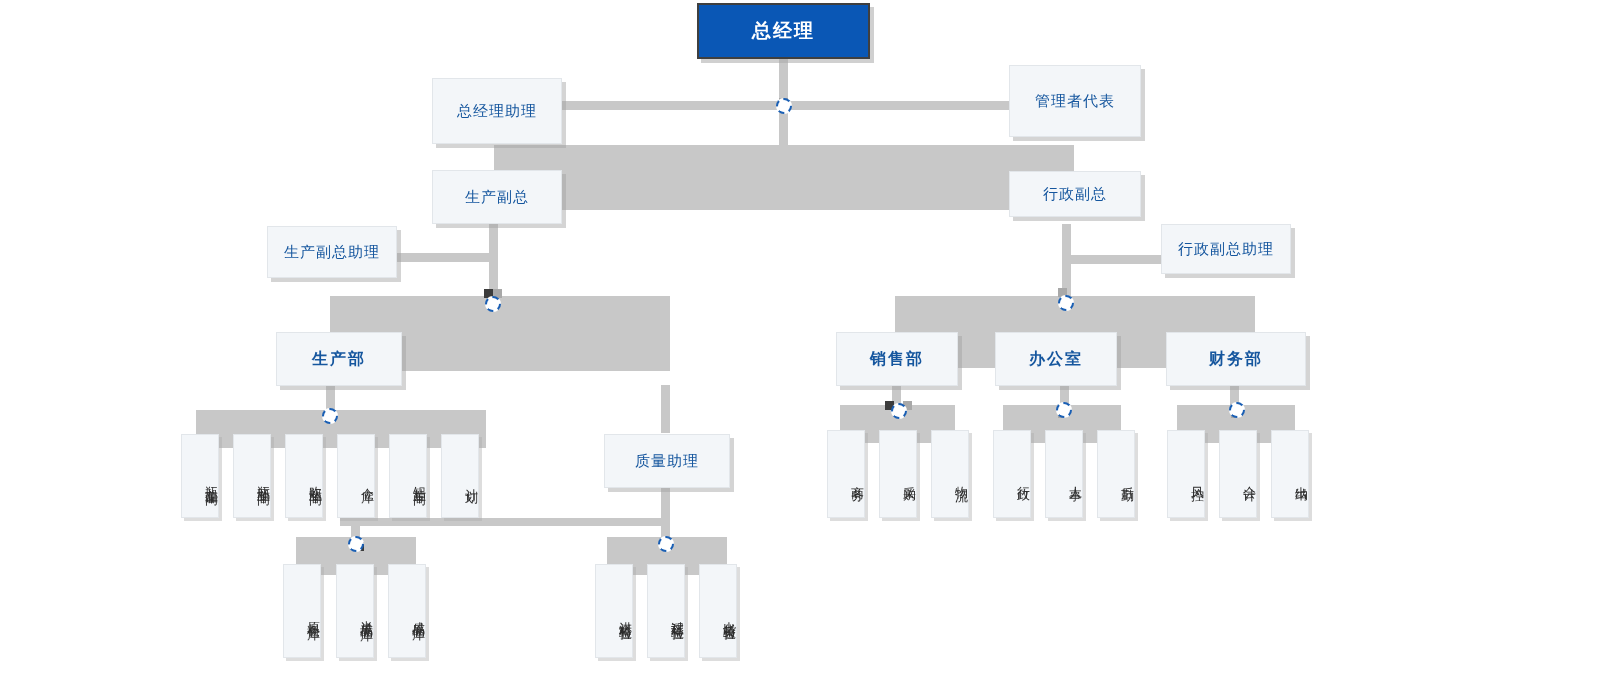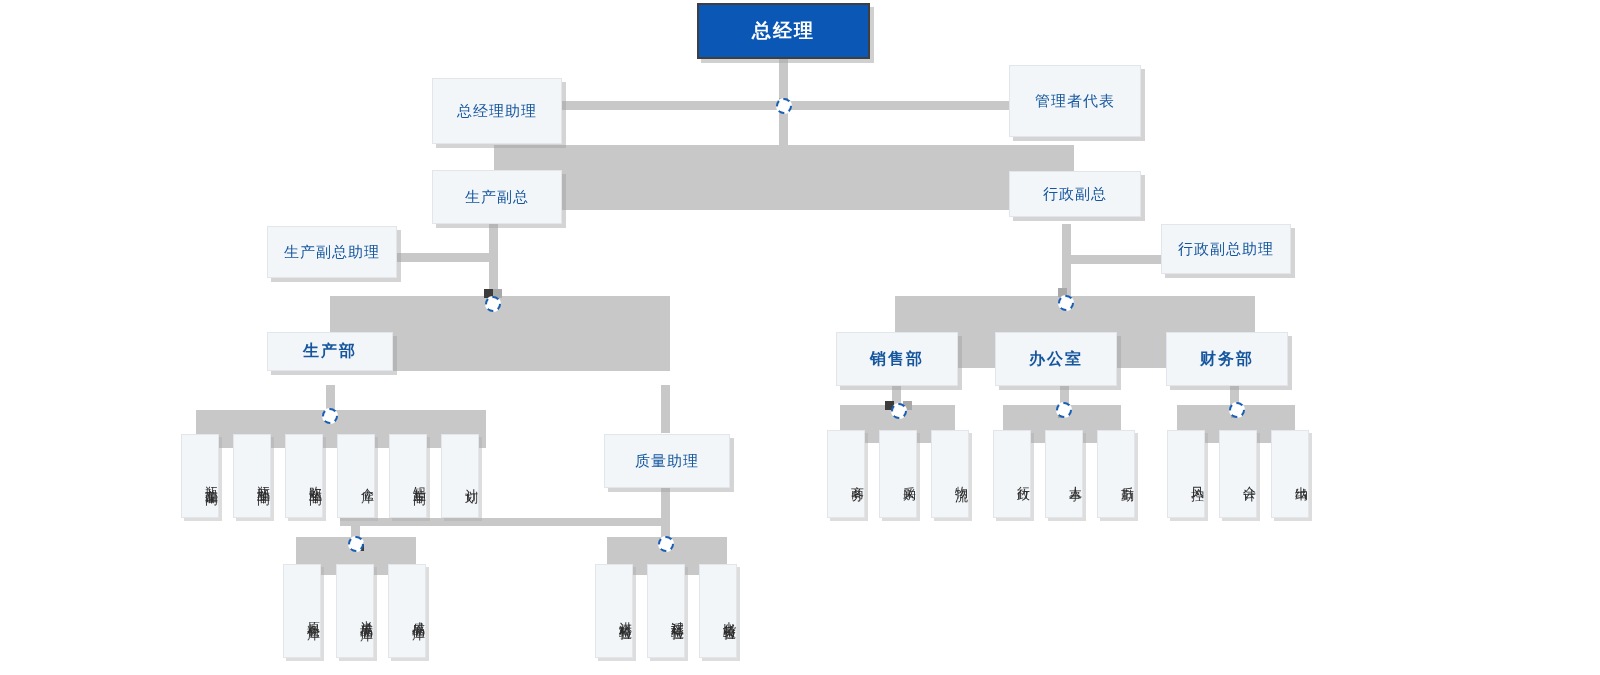--- a/index.html
+++ b/index.html
@@ -135,28 +135,28 @@
   <div class="node" style="left:1009px;top:65px;width:132px;height:72px;">管理者代表</div>
 
   <div class="node" style="left:432px;top:170px;width:130px;height:54px;">生产副总</div>
 
   <div class="node" style="left:1009px;top:171px;width:132px;height:46px;">行政副总</div>
 
   <div class="node" style="left:267px;top:226px;width:130px;height:52px;">生产副总助理</div>
 
   <div class="node" style="left:1161px;top:224px;width:130px;height:50px;text-align:right;">行政副总助理</div>
 
-  <div class="node dept" style="left:267px;top:332px;width:126px;height:39px;">生产部</div>
+  <div class="node dept" style="left:276px;top:332px;width:126px;height:54px;">生产部</div>
 
 
   <div class="node dept" style="left:836px;top:332px;width:122px;height:54px;">销售部</div>
 
   <div class="node dept" style="left:995px;top:332px;width:122px;height:54px;">办公室</div>
 
-  <div class="node dept" style="left:1166px;top:332px;width:122px;height:54px;">财务部</div>
+  <div class="node dept" style="left:1166px;top:332px;width:140px;height:54px;">财务部</div>
 
   <div class="node" style="left:604px;top:434px;width:126px;height:54px;">质量助理</div>
 
   <div class="node leaf" style="left:181px;top:434px;width:38px;height:84px;">瓶盖车间</div>
   <div class="node leaf" style="left:233px;top:434px;width:38px;height:84px;">瓶胚车间</div>
   <div class="node leaf" style="left:285px;top:434px;width:38px;height:84px;">吹瓶车间</div>
   <div class="node leaf" style="left:337px;top:434px;width:38px;height:84px;">仓库</div>
   <div class="node leaf" style="left:389px;top:434px;width:38px;height:84px;">铝片车间</div>
   <div class="node leaf" style="left:441px;top:434px;width:38px;height:84px;">计划</div>
 

